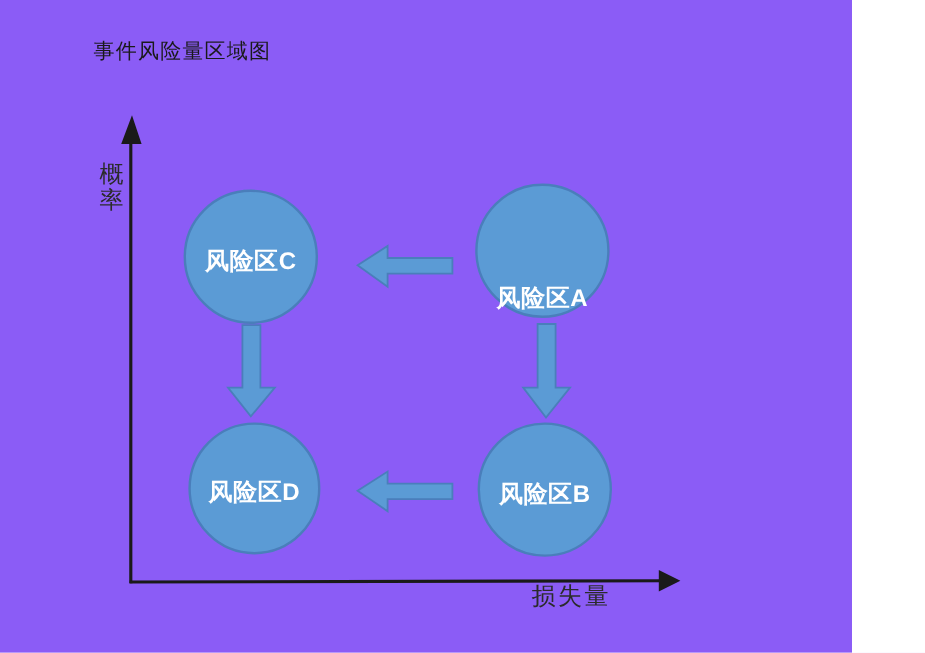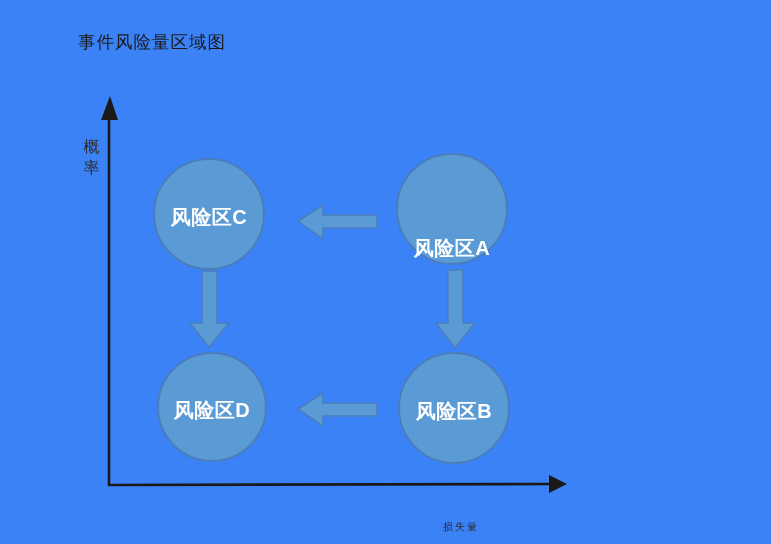--- a/index.html
+++ b/index.html
@@ -2,23 +2,23 @@
 <html><head>
 <meta charset="utf-8">
 <style>
   html, body {
     margin: 0;
     padding: 0;
     background: #ffffff;
   }
   #page {
     position: relative;
-    width: 771px;
+    width: 710px;
     height: 544px;
-    background: #3b82f6;
+    background: #8b5cf6;
     overflow: hidden;
     font-family: "Liberation Sans", sans-serif;
   }
   #diagram-svg {
     position: absolute;
     left: 0;
     top: 0;
     width: 771px;
     height: 544px;
   }
@@ -44,31 +44,31 @@
   }
   .node-label.c { left: 149px; top: 204px; }
   .node-label.a { left: 392px; top: 199px; }
   .node-label.d { left: 152px; top: 397px; }
   .node-label.b { left: 394px; top: 398px; }
   .y-axis-label {
     position: absolute;
     left: 83px;
     top: 136px;
     width: 17px;
-    font-size: 16px;
+    font-size: 20px;
     line-height: 21px;
     color: #2b2b2b;
     word-break: break-all;
     text-align: center;
   }
   .x-axis-label {
     position: absolute;
     left: 443px;
-    top: 520px;
-    font-size: 10px;
+    top: 483px;
+    font-size: 20px;
     color: #2b2b2b;
     letter-spacing: 2px;
     white-space: nowrap;
   }
 </style>
 </head>
 <body>
 
 <div id="page">
 

